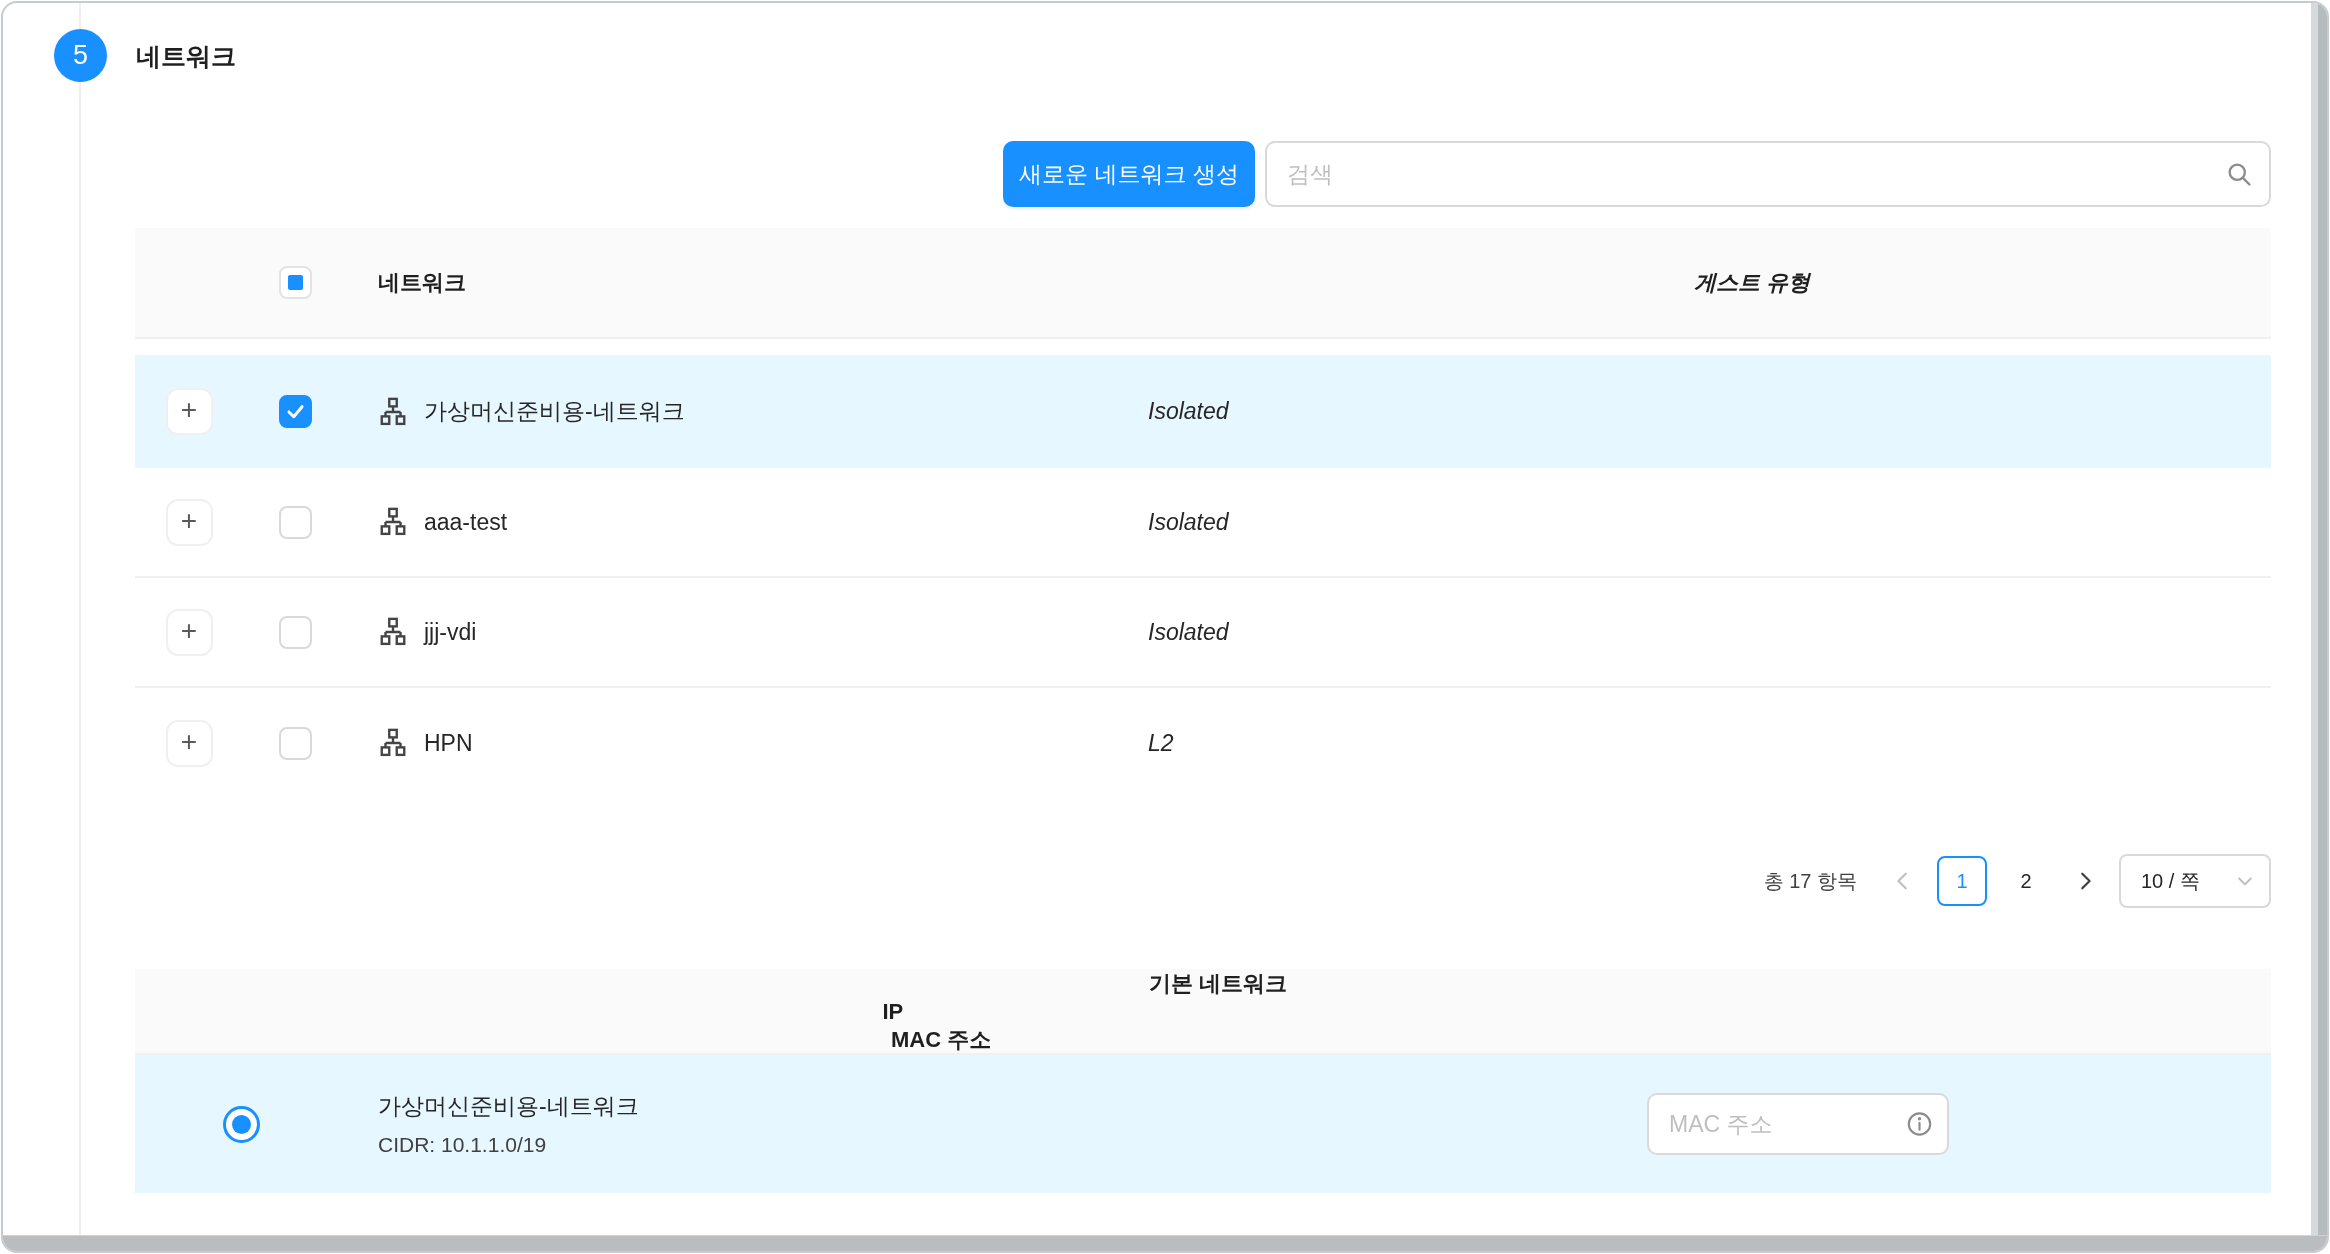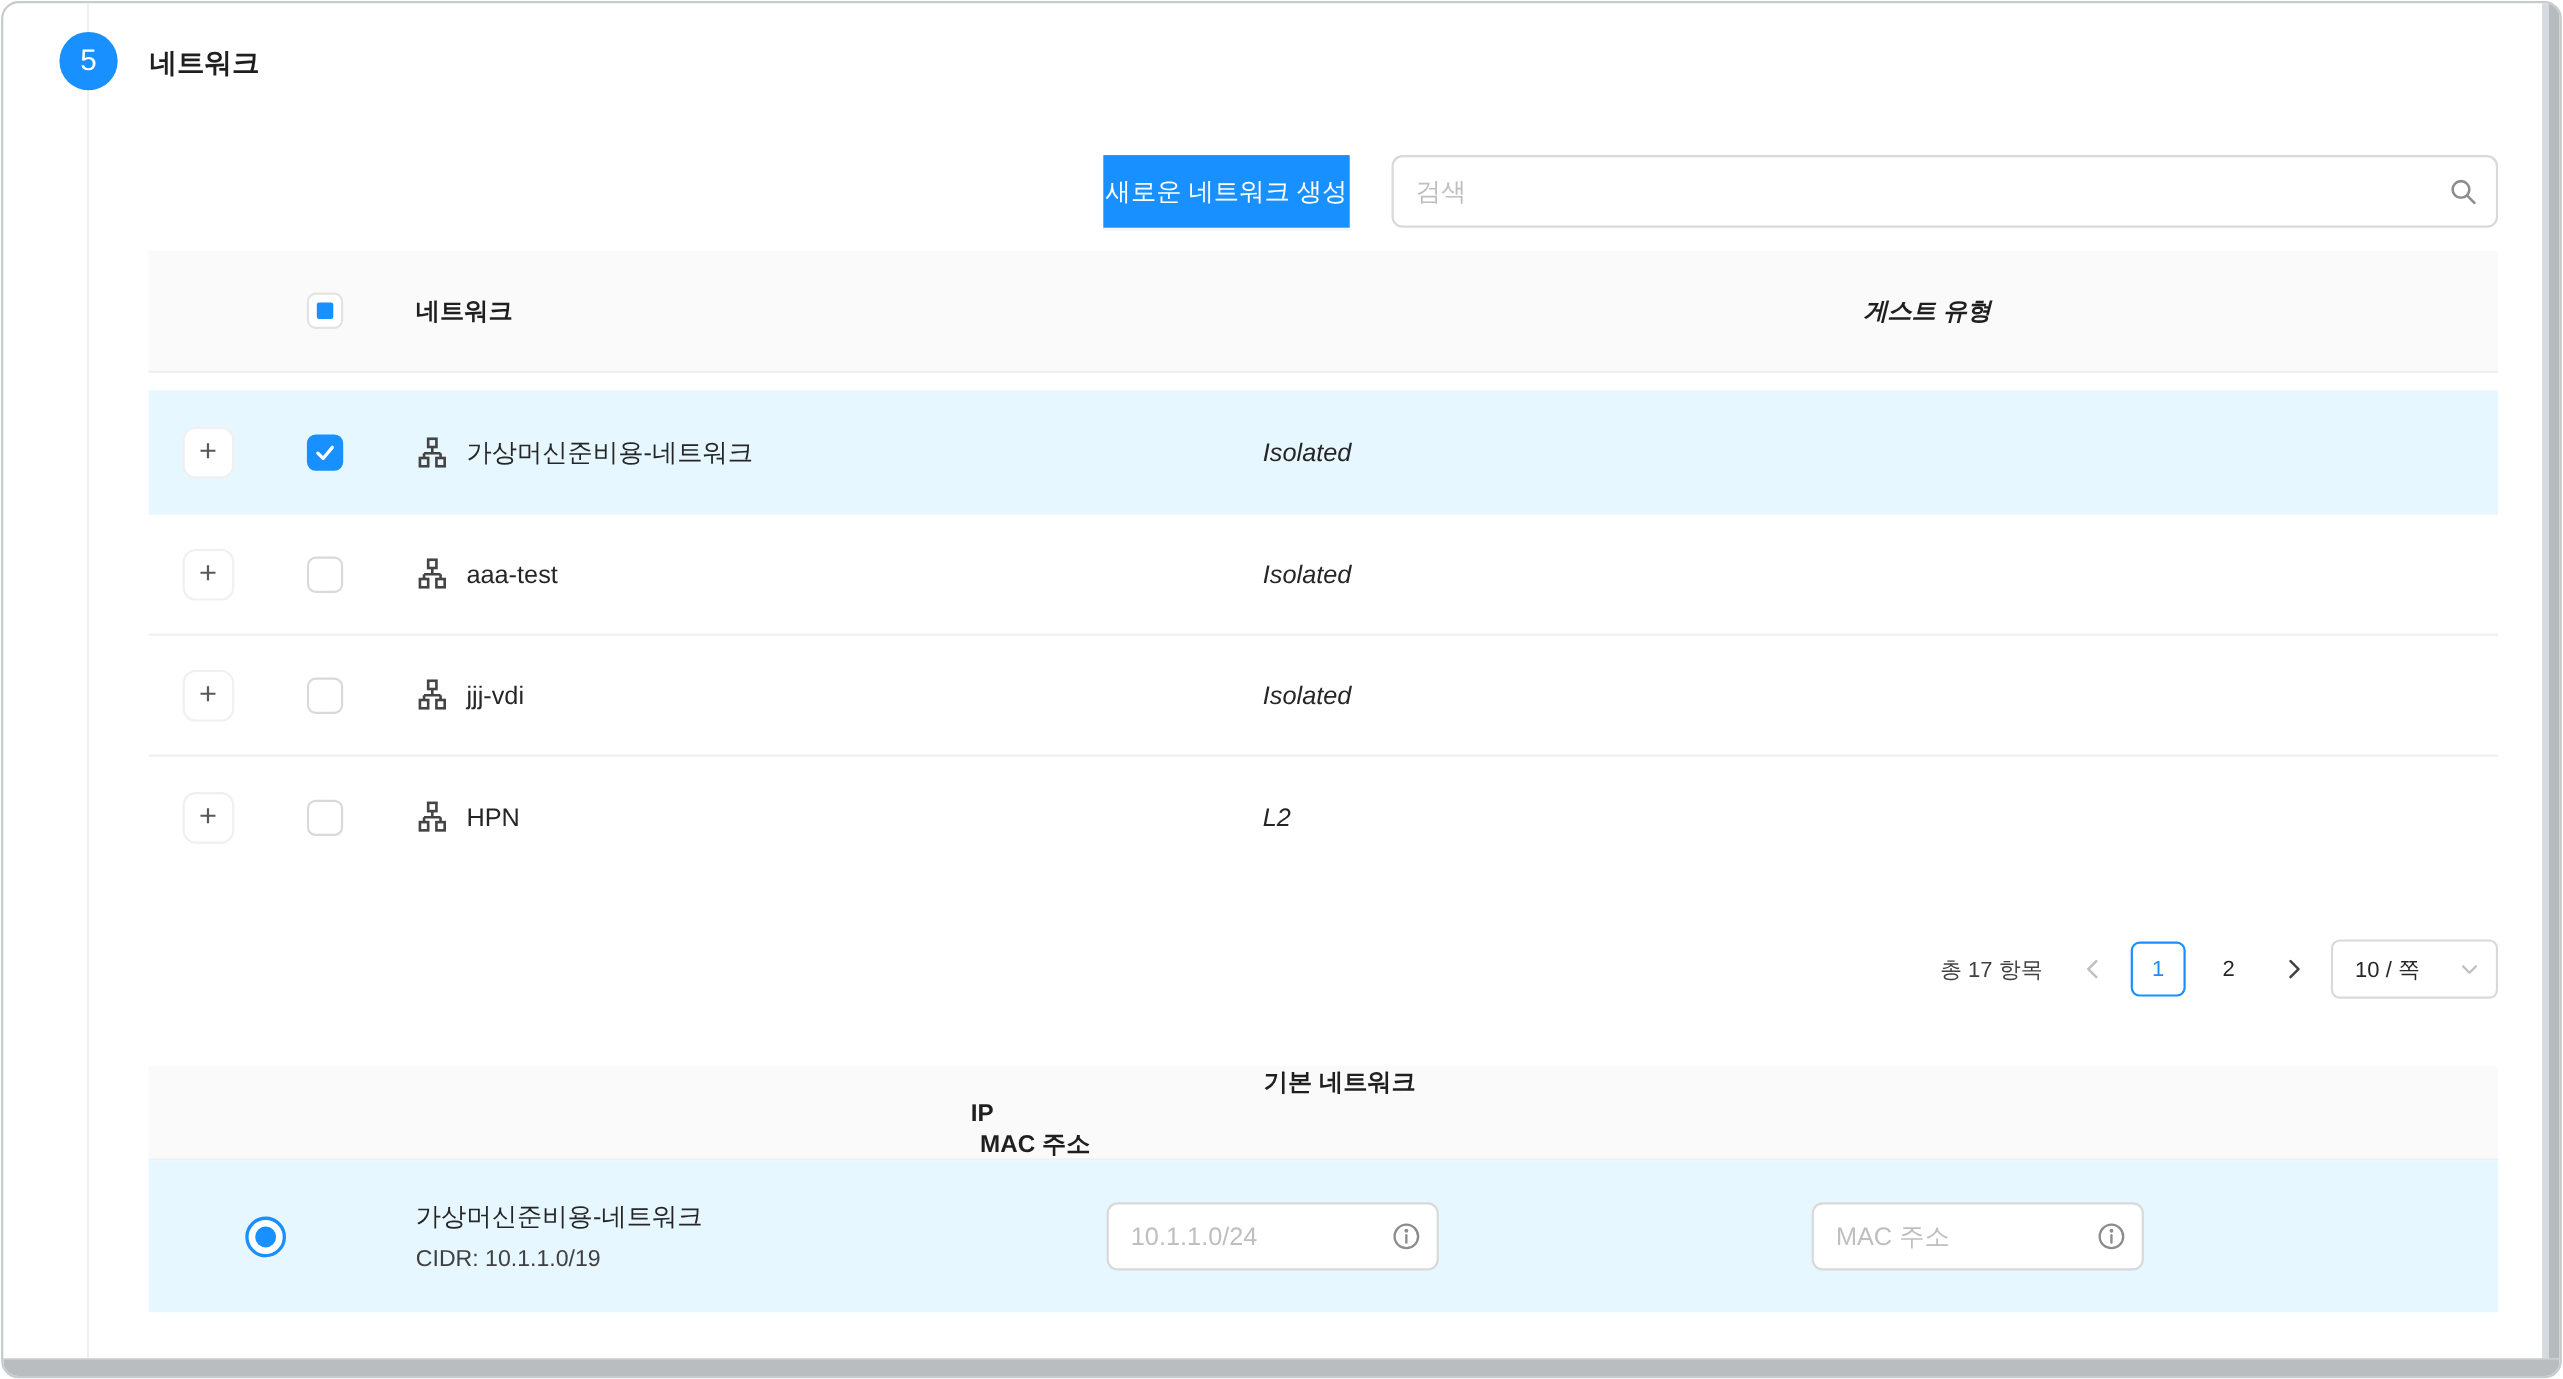--- a/index.html
+++ b/index.html
@@ -15,22 +15,22 @@
   
   .step-line { position: absolute; left: 76px; top: 0; bottom: 16px; width: 2px; background: #efefef; }
   .step-badge {
     position: absolute; left: 51px; top: 26px; width: 53px; height: 53px; border-radius: 50%;
     background: #1890ff; color: #fff; font-size: 27px; display: flex; align-items: center; justify-content: center;
   }
   .step-title { position: absolute; left: 133px; top: 37px; font-size: 25px; font-weight: 600; color: #1f1f1f; }
 
   
   .create-btn {
-    position: absolute; left: 1000px; top: 138px; width: 224px; height: 66px;
-    background: #1890ff; border: none; border-radius: 0; color: #fff; font-size: 23px;
+    position: absolute; left: 1000px; top: 138px; width: 252px; height: 66px;
+    background: #1890ff; border: none; border-radius: 10px; color: #fff; font-size: 23px;
     font-family: inherit; cursor: pointer; box-shadow: 0 3px 0 rgba(0,0,0,0.04);
   }
   .search-box {
     position: absolute; left: 1262px; top: 138px; width: 1006px; height: 66px;
     border: 2px solid #d9d9d9; border-radius: 10px; background: #fff;
     display: flex; align-items: center;
   }
   .search-box input {
     flex: 1; height: 100%; border: none; outline: none; background: transparent;
     font-family: inherit; font-size: 23px; color: #262626; padding: 0 20px;
@@ -286,32 +286,20 @@
   <div class="t2-row">
     <div class="c-radio">
       <span class="radio">
           <span class="radio-dot"></span>
         </span>
     </div>
     <div class="c2-name">
       <div class="nm-name">가상머신준비용-네트워크</div>
       <div class="nm-cidr">CIDR: 10.1.1.0/19</div>
     </div>
-    <div class="c-ip">
-      <span class="field">
-        <input type="text" placeholder="10.1.1.0/24" style="">
-        <span class="info">
-          <svg width="27" height="27" viewBox="0 0 24 24" fill="none" stroke="#8c8c8c" stroke-width="1.9" stroke-linecap="round">
-            <circle cx="12" cy="12" r="9.5"></circle>
-              <line x1="12" y1="11" x2="12" y2="17"></line>
-              <circle cx="12" cy="7.4" r="0.6" fill="#8c8c8c"></circle>
-          </svg>
-        </span>
-      </span>
-    </div>
     <div class="c-mac">
       <span class="field">
         <input type="text" placeholder="MAC 주소" style="">
         <span class="info">
           <svg width="27" height="27" viewBox="0 0 24 24" fill="none" stroke="#8c8c8c" stroke-width="1.9" stroke-linecap="round">
             <circle cx="12" cy="12" r="9.5"></circle>
               <line x1="12" y1="11" x2="12" y2="17"></line>
               <circle cx="12" cy="7.4" r="0.6" fill="#8c8c8c"></circle>
           </svg>
         </span>

